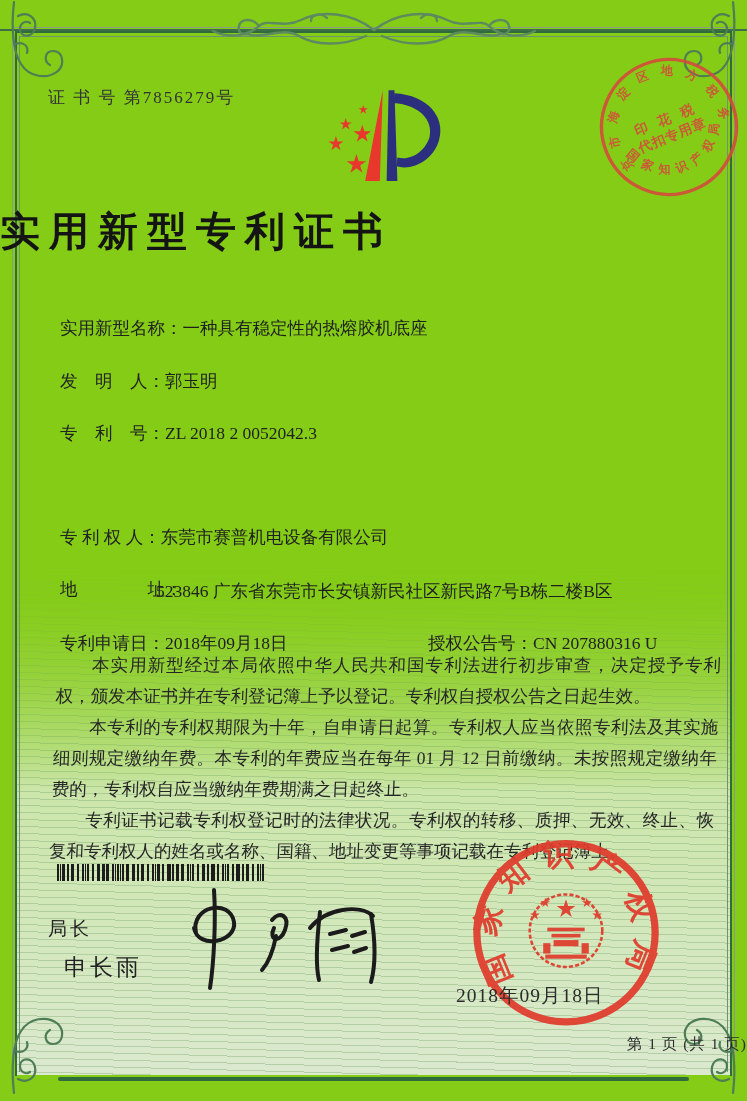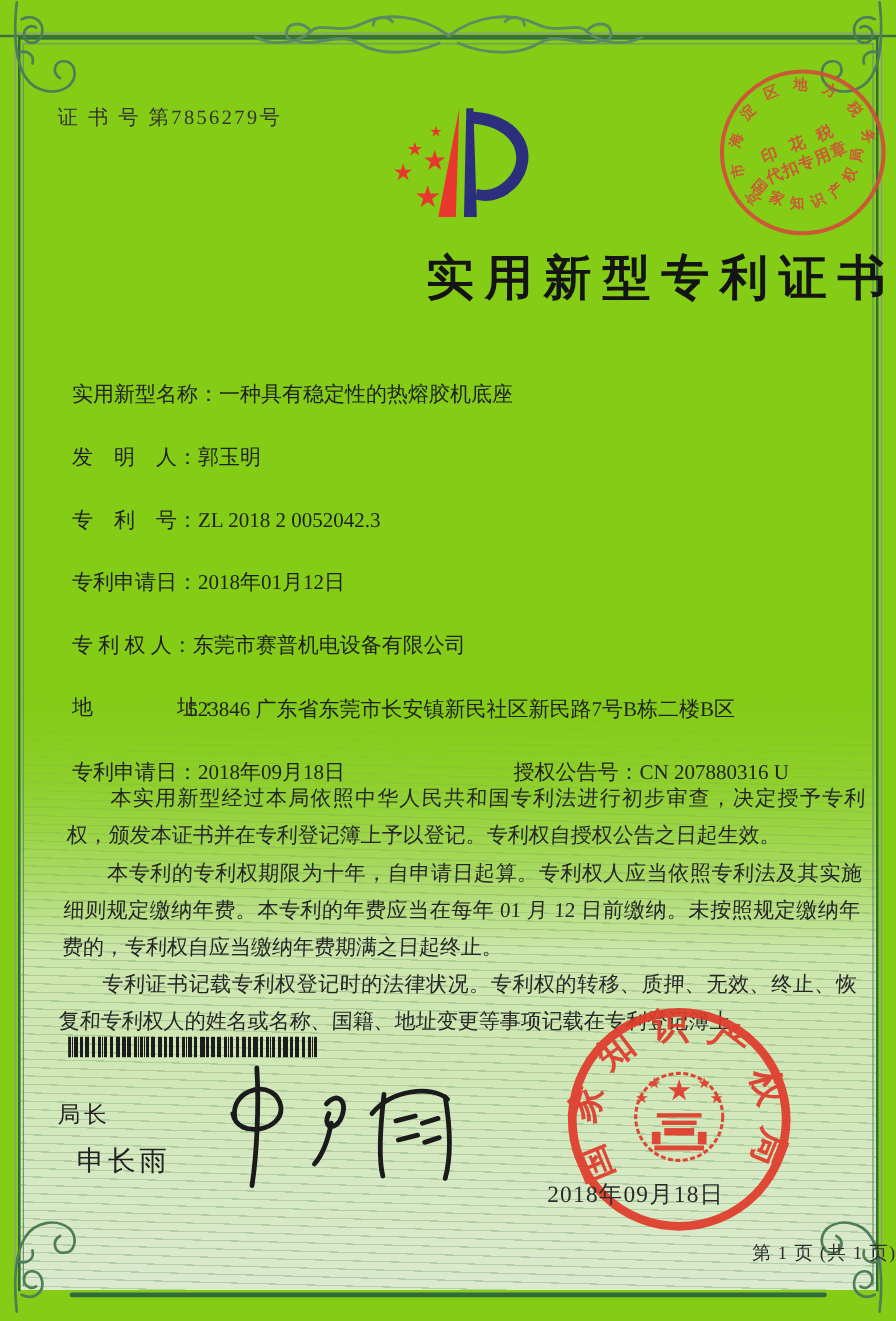--- a/index.html
+++ b/index.html
@@ -26,21 +26,21 @@
   .corner{position:absolute;width:62px;height:84px;color:#4e7d56;}
   .corner.tl{left:6px;top:0px;}
   .corner.tr{right:6px;top:0px;transform:scaleX(-1);}
   .corner.bl{left:6px;bottom:6px;transform:scaleY(-1);}
   .corner.br{right:6px;bottom:6px;transform:scale(-1,-1);}
   .flourish{position:absolute;left:183px;top:4px;width:382px;height:48px;color:#5d8a5f;}
   
   .cert-no{position:absolute;left:48px;top:86px;font-size:17px;letter-spacing:2px;color:#333;}
   .logo{position:absolute;left:295px;top:80px;width:156px;height:118px;}
   .title{
-    position:absolute;left:0;right:0;top:204px;text-align:right;
+    position:absolute;left:0;right:0;top:204px;text-align:left;
     font-size:40px;font-weight:bold;letter-spacing:9px;color:#141414;
   }
   
   .row{position:absolute;left:60px;font-size:17.5px;color:#222;}
   .row .lab{display:inline-block;text-align:center;}
   .row .val{color:#1f1f1f;}
   .addr-val{display:block;margin-left:28px;width:600px;text-indent:68px;line-height:29px;}
   .grant-no{position:absolute;left:428px;font-size:17.5px;color:#222;}
   
   .body-text{
@@ -132,23 +132,20 @@
   <div class="title">实用新型专利证书</div>
 
   <div class="row" style="top:316px">
     <span class="lab">实用新型名称：</span><span class="val">一种具有稳定性的热熔胶机底座</span>
   </div>
   <div class="row" style="top:369px">
     <span class="lab">发　明　人：</span><span class="val">郭玉明</span>
   </div>
   <div class="row" style="top:421px">
     <span class="lab">专　利　号：</span><span class="val">ZL 2018 2 0052042.3</span>
-  </div>
-  <div class="row" style="top:473px">
-    <span class="lab">专利申请日：</span><span class="val">2018年01月12日</span>
   </div>
   <div class="row" style="top:525px">
     <span class="lab">专 利 权 人：</span><span class="val">东莞市赛普机电设备有限公司</span>
   </div>
   <div class="row" style="top:577px;left:60px">
     <span class="lab" style="position:absolute;left:0;top:0">地　　　　址：</span>
     <span class="val addr-val">523846 广东省东莞市长安镇新民社区新民路7号B栋二楼B区</span>
   </div>
   <div class="row" style="top:631px">
     <span class="lab">专利申请日：</span><span class="val">2018年09月18日</span>

